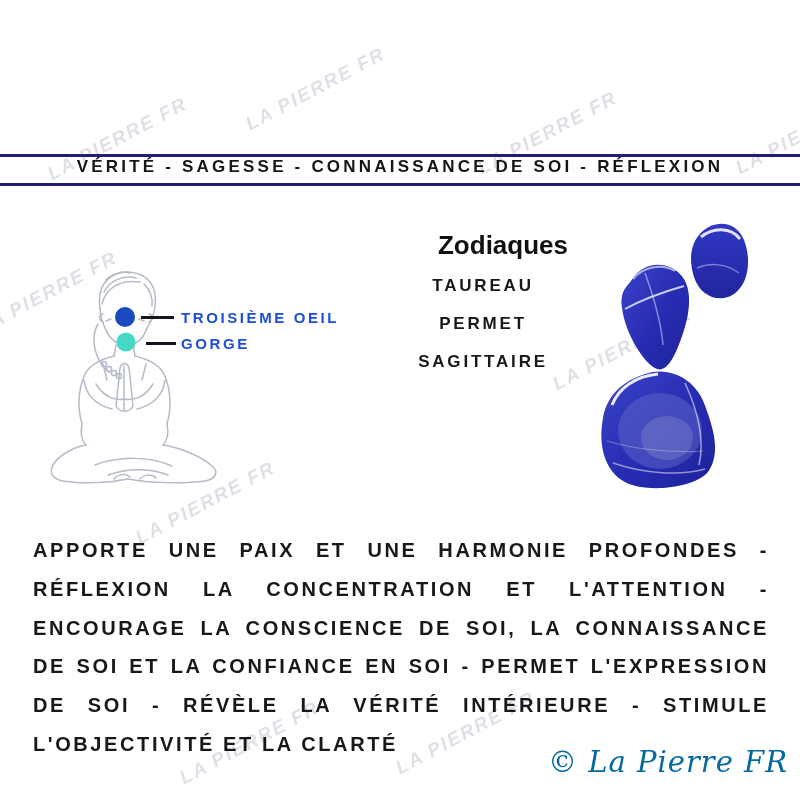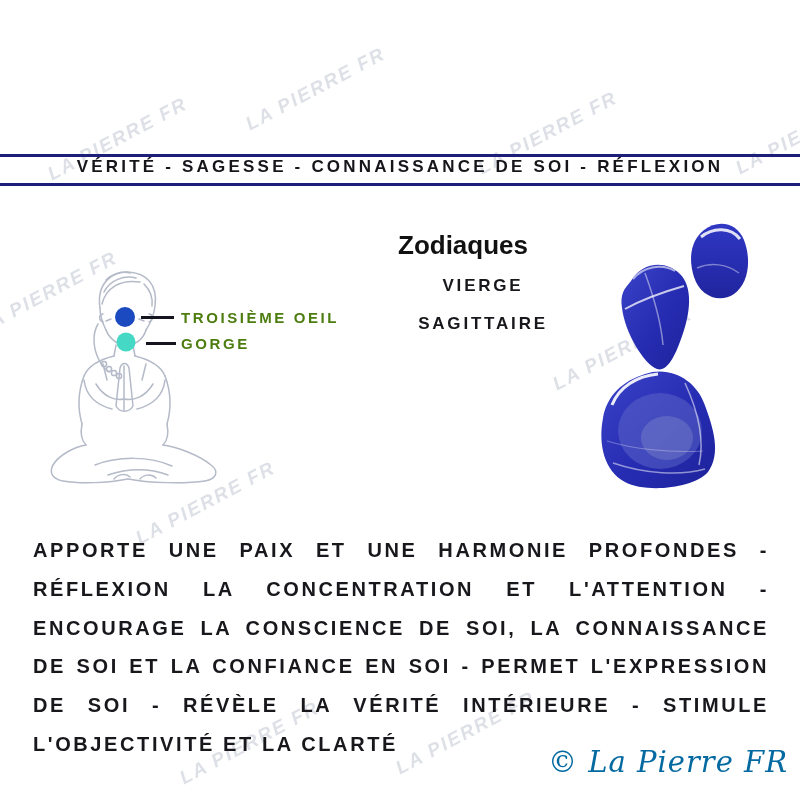--- a/index.html
+++ b/index.html
@@ -25,25 +25,25 @@
     border-top:3px solid #1d1d7a;border-bottom:3px solid #1d1d7a;
     display:flex;justify-content:center;
   }
   .banner-text{font-size:17px;font-weight:bold;letter-spacing:3.2px;color:#15151a;}
   
   .chakras-heading{position:absolute;left:68px;top:222px;font-size:28px;font-weight:bold;color:#111;}
   .figure-svg{position:absolute;left:48px;top:268px;}
   .pointer{position:absolute;height:3px;background:#15151f;}
   .pointer-1{left:141px;top:316px;width:33px;}
   .pointer-2{left:146px;top:342px;width:30px;}
-  .chakra-label{position:absolute;font-size:15px;font-weight:bold;letter-spacing:2.6px;color:#4d7c0f;white-space:nowrap;}
+  .chakra-label{position:absolute;font-size:15px;font-weight:bold;letter-spacing:2.6px;color:#1d4ed8;white-space:nowrap;}
   .chakra-label-1{left:181px;top:309px;}
   .chakra-label-2{left:181px;top:335px;}
   
-  .zodiac-heading{position:absolute;left:398px;top:230px;width:170px;text-align:left;font-size:26px;font-weight:bold;color:#111;}
+  .zodiac-heading{position:absolute;left:398px;top:230px;width:170px;text-align:right;font-size:26px;font-weight:bold;color:#111;}
   .zodiac-list{position:absolute;left:388px;top:271px;width:190px;}
   .zodiac-item{height:38px;line-height:30px;text-align:center;font-size:17px;font-weight:bold;letter-spacing:2.8px;color:#17171c;}
   
   .stones-svg{position:absolute;left:585px;top:213px;}
   
   .props-heading{position:absolute;left:0;top:492px;width:100%;text-align:center;font-size:30px;font-weight:bold;color:#111;}
   .props-body{position:absolute;left:33px;top:531px;width:736px;}
   .prop-line{
     font-size:20px;font-weight:bold;letter-spacing:2.6px;color:#17171c;
     line-height:38.8px;white-space:nowrap;
@@ -136,21 +136,22 @@
     <circle cx="78" cy="74" r="9.5" fill="#44d8c5"></circle>
   </svg>
 
   <div class="pointer pointer-1"></div>
   <div class="pointer pointer-2"></div>
   <div class="chakra-label chakra-label-1">TROISIÈME OEIL</div>
   <div class="chakra-label chakra-label-2">GORGE</div>
 
   <div class="zodiac-heading">Zodiaques</div>
   <div class="zodiac-list">
-    <div class="zodiac-item">VIERGE</div>
+    <div class="zodiac-item">TAUREAU</div>
+    <div class="zodiac-item">PERMET</div>
     <div class="zodiac-item">SAGITTAIRE</div>
   </div>
 
   <svg class="stones-svg" width="180" height="285" viewBox="0 0 180 285">
     <defs>
       <linearGradient id="lapis" x1="0" y1="0" x2="1" y2="1">
         <stop offset="0" stop-color="#3a43c8"></stop>
         <stop offset="0.55" stop-color="#262cb2"></stop>
         <stop offset="1" stop-color="#1d2299"></stop>
       </linearGradient>

